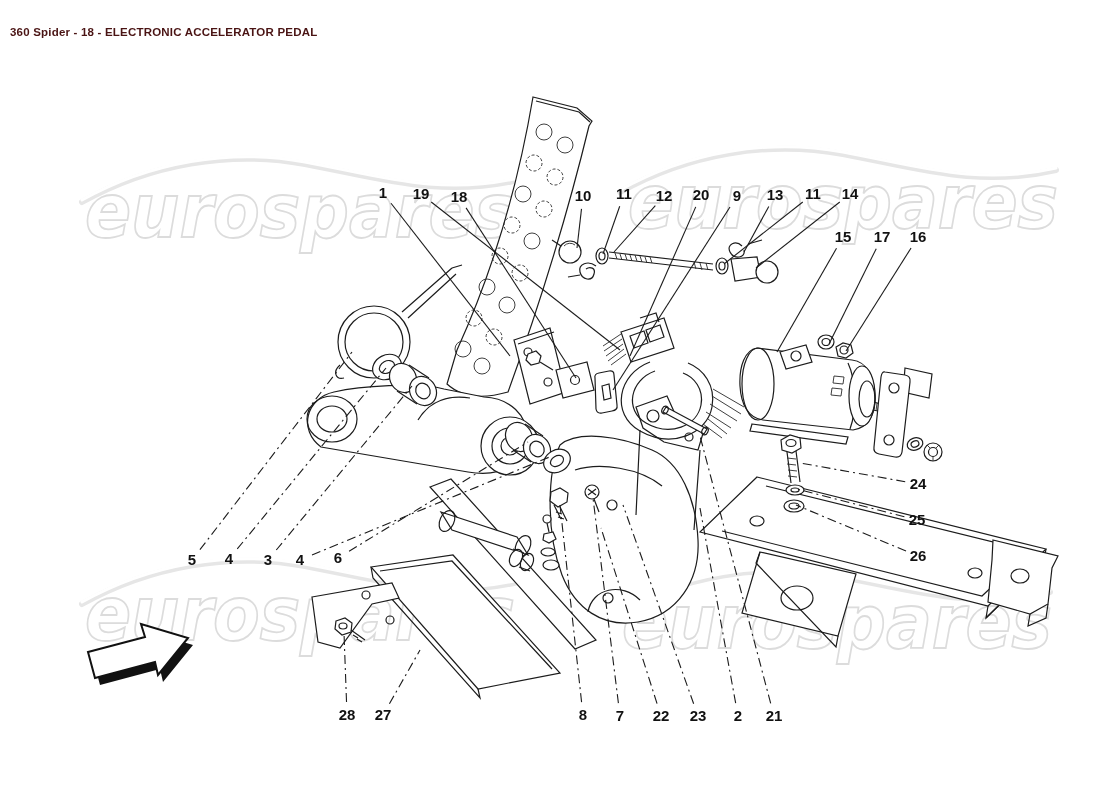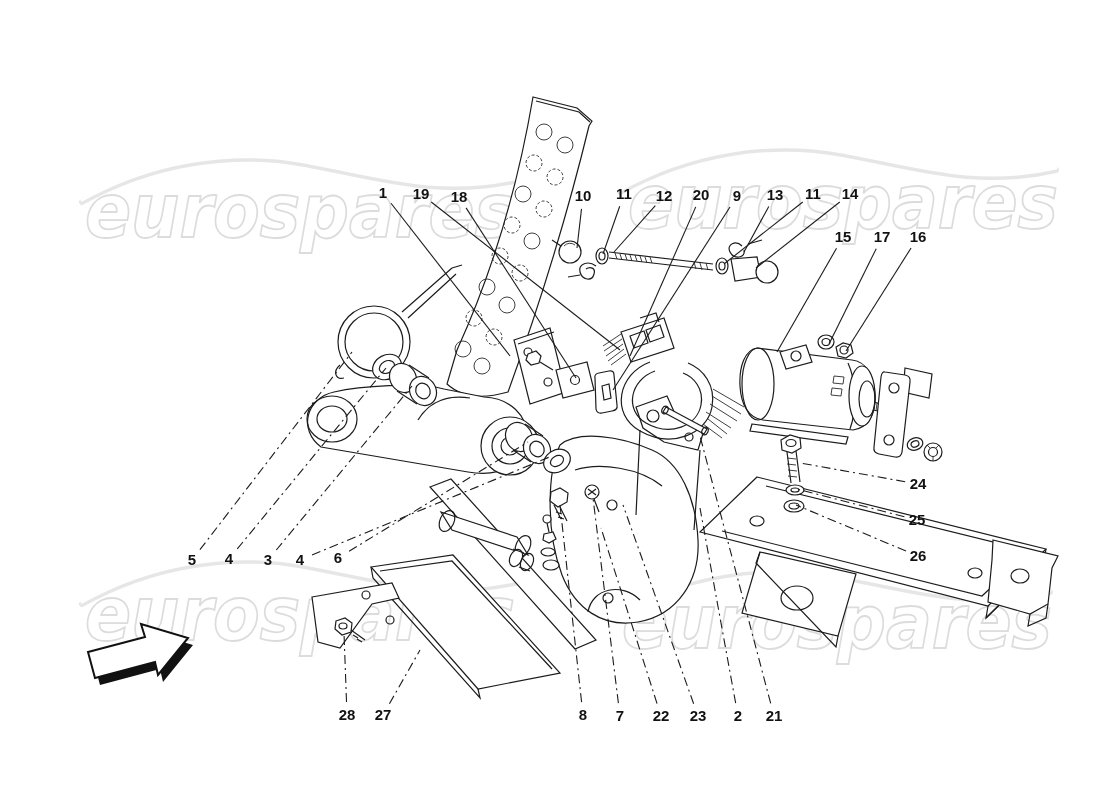--- a/index.html
+++ b/index.html
@@ -13,20 +13,21 @@
   .lnf{stroke:#1c1c1c;stroke-width:1.2;fill:#ffffff;}
   .thin{stroke:#2a2a2a;stroke-width:.9;fill:none;}
   .wmtxt{font-family:"DejaVu Sans",sans-serif;font-weight:bold;font-style:italic;
          fill:#ffffff;stroke:#dcdcdc;stroke-width:1.8px;}
   .callout-label{font-family:"Liberation Sans",sans-serif;font-weight:bold;font-size:15px;fill:#111;}
 </style>
 </head>
 <body>
 
 <div class="page">
+  <div class="title" style="color: rgb(74, 20, 20);">360 Spider - 18 - ELECTRONIC ACCELERATOR PEDAL</div>
 
   <svg width="1100" height="800" viewBox="0 0 1100 800">
     <defs>
       <g id="swoosh">
         <path d="M2,52 C70,14 150,0 225,14 C300,28 360,48 438,30" stroke="#e6e6e6" stroke-width="6" fill="none" stroke-linecap="round"></path>
         <path d="M2,50 C70,12 150,-2 225,12 C300,26 360,46 438,28" stroke="#ffffff" stroke-width="3" fill="none" stroke-linecap="round"></path>
       </g>
     </defs>
 
     <g>

